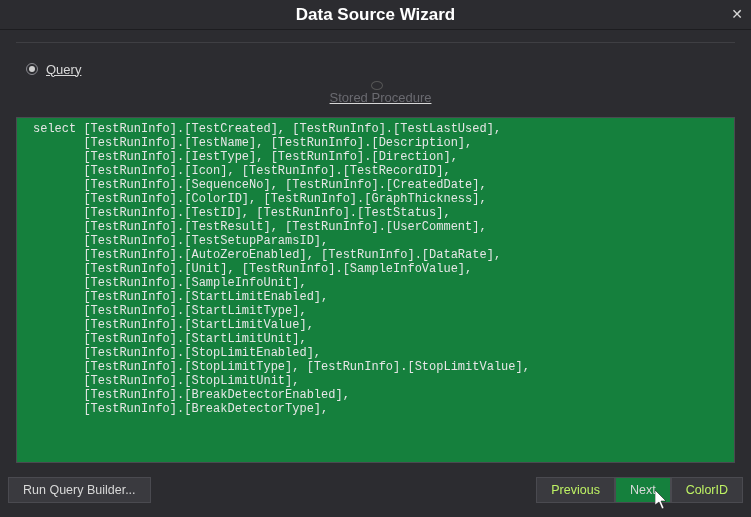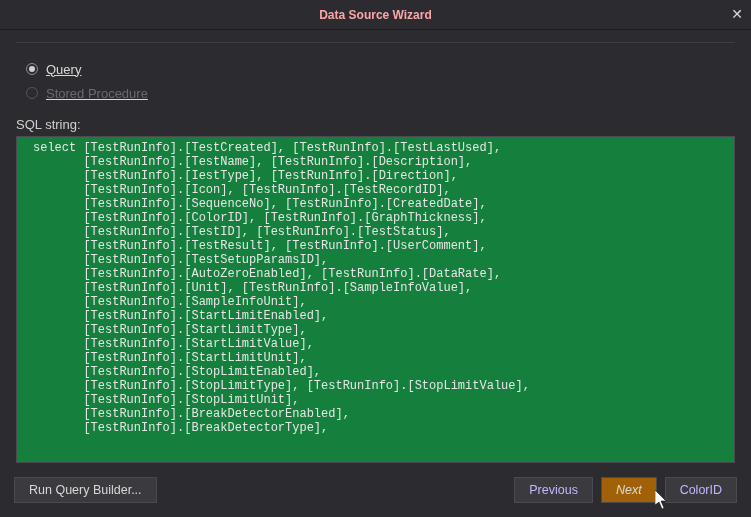--- a/index.html
+++ b/index.html
@@ -1,35 +1,35 @@
 <!DOCTYPE html>
 <html><head>
 <meta charset="utf-8">
 <style>
   * { box-sizing: border-box; margin: 0; padding: 0; }
   html, body { width: 751px; height: 517px; font-family: "Segoe UI", Arial, sans-serif; background: #2c2c30; color: #d8d8d8; overflow: hidden; }
   .window { width: 751px; height: 517px; display: flex; flex-direction: column; background: #2c2c30; }
   .titlebar { height: 30px; display: flex; align-items: center; justify-content: center; position: relative; border-bottom: 1px solid #1d1d20; }
-  .titlebar .title { font-size: 12px; font-weight: 700; color: #fca5a5; }
+  .titlebar .title { font-size: 17px; font-weight: 700; color: #ffffff; }
   .titlebar .close { position: absolute; right: 8px; top: 6px; font-size: 14px; color: #d8d8d8; cursor: pointer; }
   .content { padding: 12px 16px 0 16px; flex: 1; display: flex; flex-direction: column; min-height: 0; }
   .intro { font-size: 13px; color: #d0d0d0; margin: 8px 0 14px 0; }
   .hr { height: 1px; background: #3f3f43; margin-bottom: 14px; }
   .radios { margin-left: 10px; margin-bottom: 12px; text-decoration: underline; }
   .radio-row { display: flex; align-items: center; height: 24px; font-size: 13px; }
   .radio-dot { width: 12px; height: 12px; border-radius: 50%; border: 1px solid #8a8a90; margin-right: 8px; position: relative; }
   .radio-row.selected .radio-dot::after { content: ""; position: absolute; width: 6px; height: 6px; background: #d0d0d0; border-radius: 50%; top: 2px; left: 2px; }
-  .radio-row.disabled { color: #6a6a70; }
+  .radio-row.disabled { color: #6a6a70; flex-direction: column; }
   .radio-row.disabled .radio-dot { border-color: #555; }
   .sql-label { font-size: 13px; margin-bottom: 4px; color: #d0d0d0; }
   .sql-box { flex: 1; min-height: 0; border: 1px solid #4a4a50; background: #15803d; padding: 4px 16px; font-family: Consolas, "Courier New", monospace; font-size: 12px; line-height: 14px; color: #e6e6e6; white-space: pre; overflow: hidden; }
-  .footer { height: 54px; display: flex; align-items: center; padding: 0 14px; gap: 8px; }
+  .footer { height: 54px; display: flex; align-items: center; padding: 0 8px; }
   .btn { background: #3a3a3f; border: 1px solid #4a4a50; color: #d8d8d8; font-size: 12.5px; padding: 5px 14px; cursor: pointer; }
-  .btn.primary { background: #a16207; font-style: italic; }
-  .btn.disabled { color: #c4b5fd; cursor: default; }
+  .btn.primary { background: #15803d; }
+  .btn.disabled { color: #bef264; cursor: default; }
   .spacer { flex: 1; }
   .cursor { position: absolute; left: 655px; top: 490px; pointer-events: none; }
   .cursor svg { width: 14px; height: 20px; }
 </style>
 </head>
 <body>
 
 <div class="window">
   <div class="titlebar">
     <span class="title">Data Source Wizard</span>
@@ -43,21 +43,20 @@
       <div class="radio-row selected">
         <span class="radio-dot"></span>
         <span>Query</span>
       </div>
       <div class="radio-row disabled">
         <span class="radio-dot"></span>
         <span>Stored Procedure</span>
       </div>
     </div>
 
-    <div class="sql-label">SQL string:</div>
     <div class="sql-box">select [TestRunInfo].[TestCreated], [TestRunInfo].[TestLastUsed],
        [TestRunInfo].[TestName], [TestRunInfo].[Description],
        [TestRunInfo].[IestType], [TestRunInfo].[Direction],
        [TestRunInfo].[Icon], [TestRunInfo].[TestRecordID],
        [TestRunInfo].[SequenceNo], [TestRunInfo].[CreatedDate],
        [TestRunInfo].[ColorID], [TestRunInfo].[GraphThickness],
        [TestRunInfo].[TestID], [TestRunInfo].[TestStatus],
        [TestRunInfo].[TestResult], [TestRunInfo].[UserComment],
        [TestRunInfo].[TestSetupParamsID],
        [TestRunInfo].[AutoZeroEnabled], [TestRunInfo].[DataRate],

